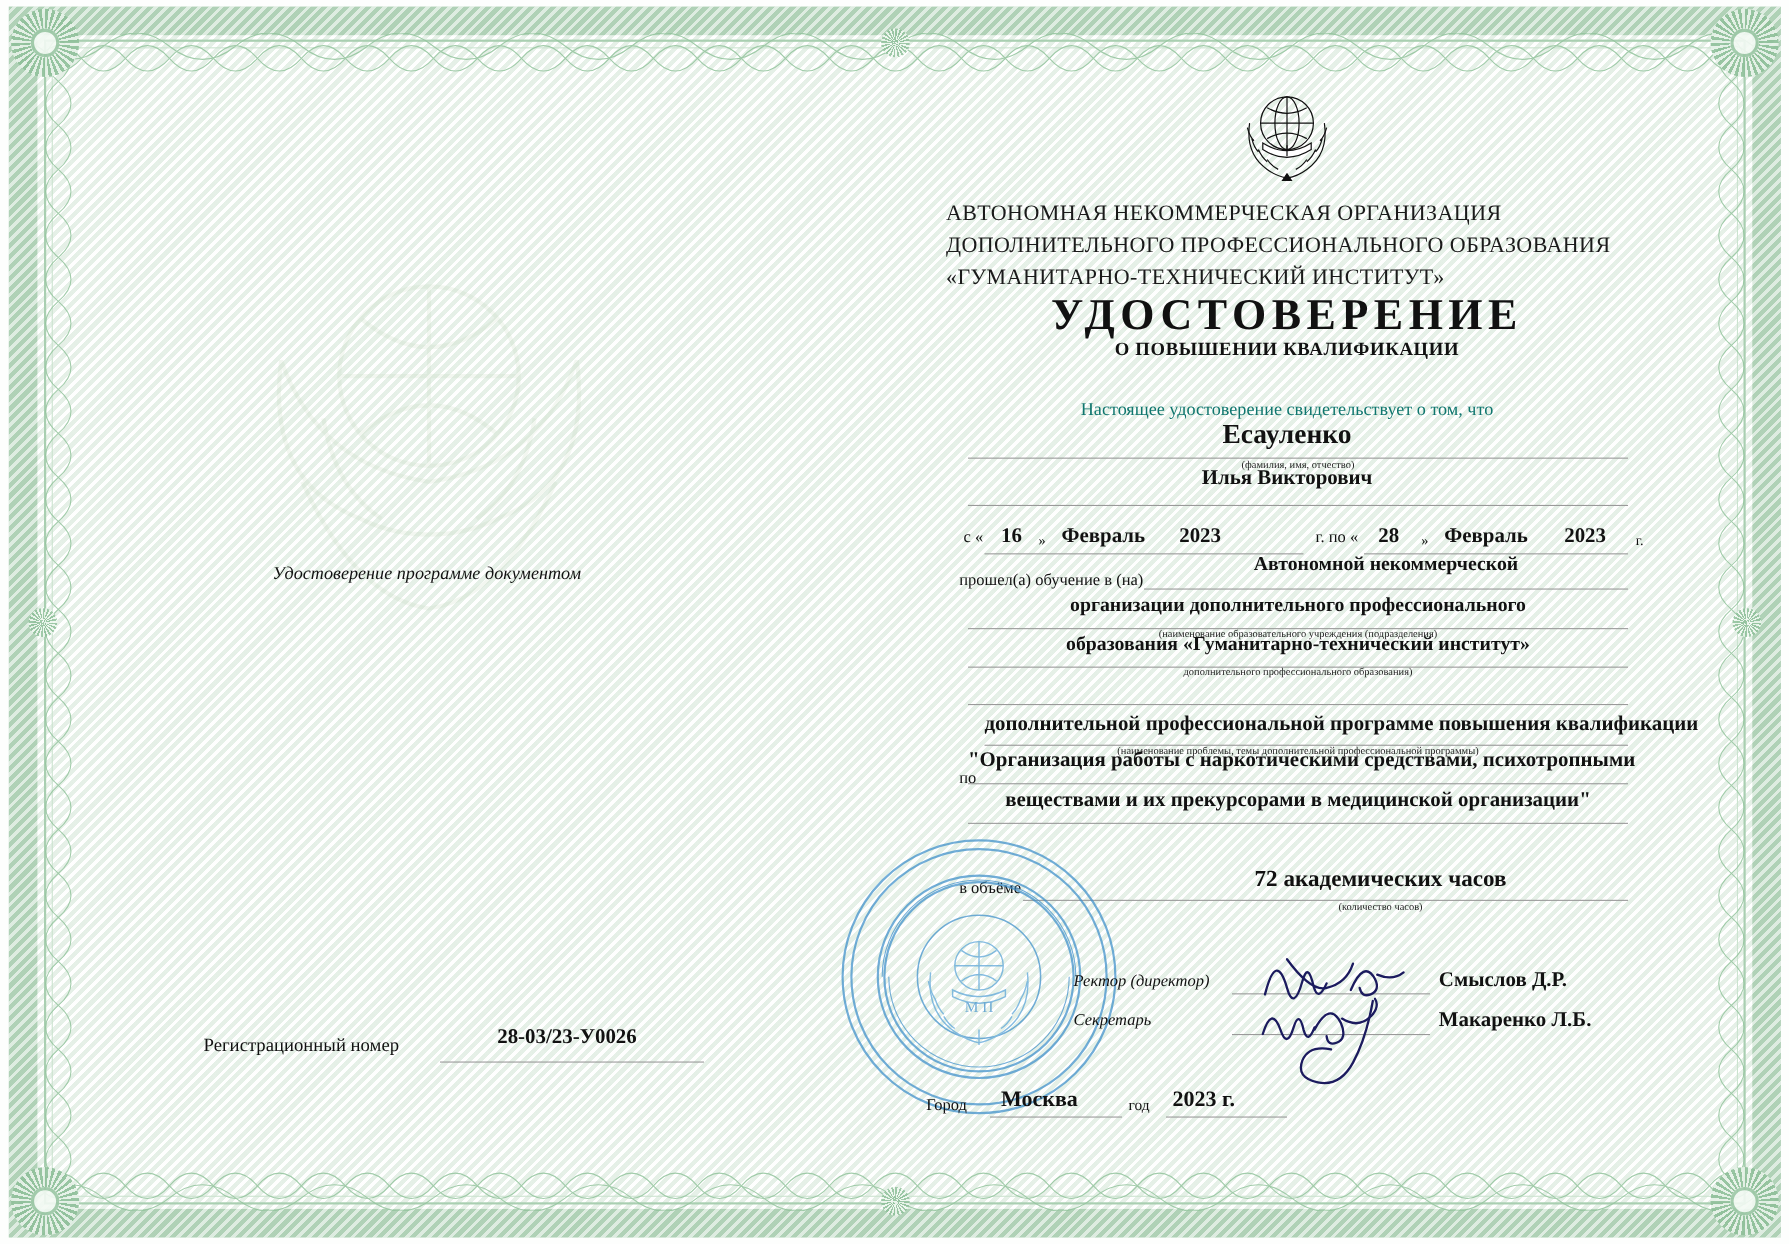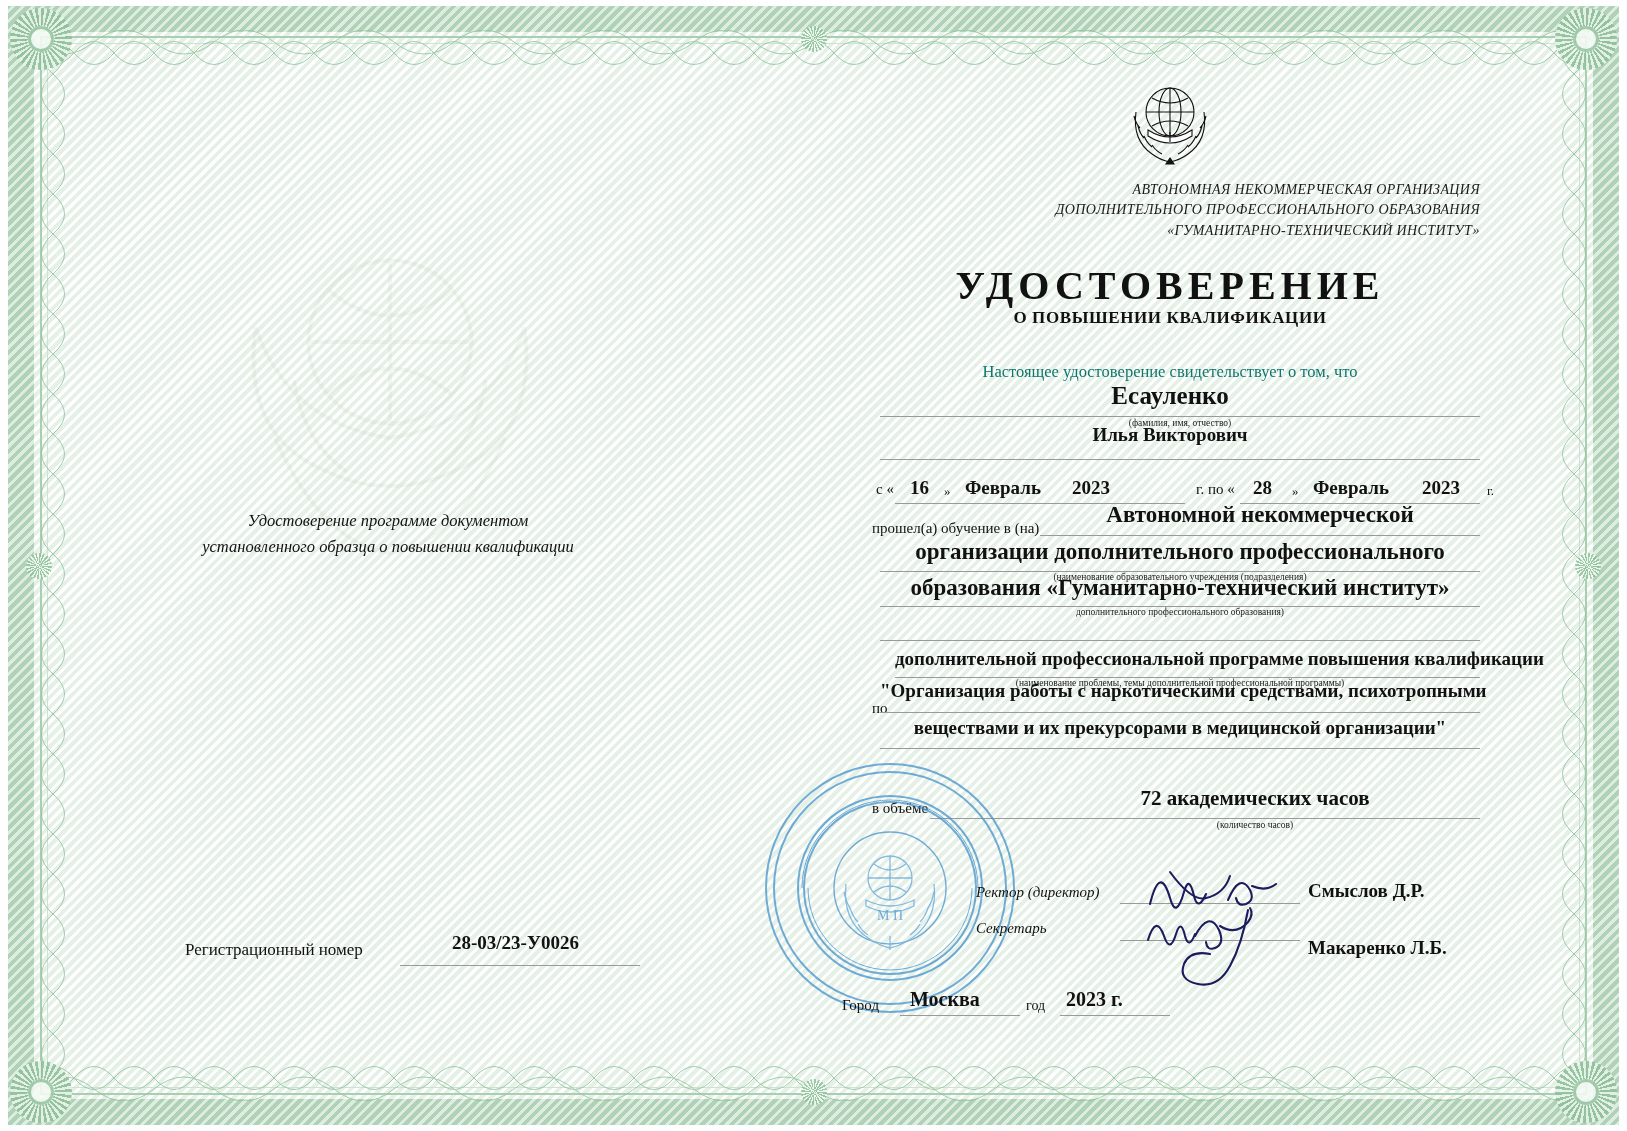--- a/index.html
+++ b/index.html
@@ -115,27 +115,26 @@
     top: 78px;
     width: 140px;
     height: 90px;
   }
 
   .org-lines {
     position: absolute;
     left: 860px;
     top: 180px;
     width: 620px;
-    text-align: right;
+    text-align: left;
     font-family: "Liberation Serif", serif;
-    font-size: 14px;
+    font-size: 20px;
     letter-spacing: .4px;
     color: #1a1a1a;
     line-height: 1.45;
-    font-style: italic;
   }
 
   .doc-title {
     position: absolute;
     left: 860px;
     top: 262px;
     width: 620px;
     text-align: center;
     font-size: 40px;
     font-weight: bold;
@@ -192,21 +191,21 @@
   .name1 {
     left: 860px; top: 382px; width: 620px;
     text-align: center; font-size: 25px;
   }
   .name2 {
     left: 860px; top: 424px; width: 620px;
     text-align: center; font-size: 19px;
   }
 
   .org-name-line {
-    font-size: 23px;
+    font-size: 18px;
     text-align: center;
   }
 
   .prog-title {
     font-size: 19px;
     text-align: center;
   }
 
   
   .stamp {
@@ -411,21 +410,21 @@
       </g>
       <text x="128" y="160" text-anchor="middle" font-family="Liberation Serif, serif" font-size="14" fill="#3d8fca">М П</text>
     </svg>
 
     <div class="label" style="left:976px; top:884px; font-style:italic;">Ректор (директор)</div>
     <div class="rule" style="left:1120px; top:903px; width:180px;"></div>
     <div class="fieldval" style="left:1308px; top:880px; font-size:19px;">Смыслов Д.Р.</div>
 
     <div class="label" style="left:976px; top:920px; font-style:italic;">Секретарь</div>
     <div class="rule" style="left:1120px; top:940px; width:180px;"></div>
-    <div class="fieldval" style="left:1308px; top:917px; font-size:19px;margin-top:20px;">Макаренко Л.Б.</div>
+    <div class="fieldval" style="left:1308px; top:917px; font-size:19px;">Макаренко Л.Б.</div>
 
     <svg class="signature" style="left:1140px; top:856px; width:180px; height:70px;" viewBox="0 0 180 70">
       <g fill="none" stroke="#1b1b5e" stroke-width="2.1" stroke-linecap="round">
         <path d="M10 48 q10 -40 20 -6 q6 22 14 -6 q5 -18 10 4 q4 16 12 -2"></path>
         <path d="M30 16 q22 30 36 26 q18 -4 24 -22"></path>
         <path d="M88 44 q12 -28 22 -10 q5 10 -4 14 q-8 3 -10 -6"></path>
         <path d="M112 30 q14 6 24 -2"></path>
       </g>
     </svg>
 
@@ -444,17 +443,16 @@
     <div class="label" style="left:1026px; top:998px; font-size:14px;">год</div>
     <div class="fieldval" style="left:1066px; top:988px; font-size:20px;">2023 г.</div>
     <div class="rule" style="left:1060px; top:1015px; width:110px;"></div>
 
     <div class="regnum-label">Регистрационный номер</div>
     <div class="regnum-value">28-03/23-У0026</div>
     <div class="rule" style="left:400px; top:965px; width:240px;"></div>
 
     <div class="left-note">
       <div>Удостоверение программе документом</div>
-      <div>установленного образца о повышении квалификации</div>
     </div>
 
   </div>
 </div>
 
 </body></html>

